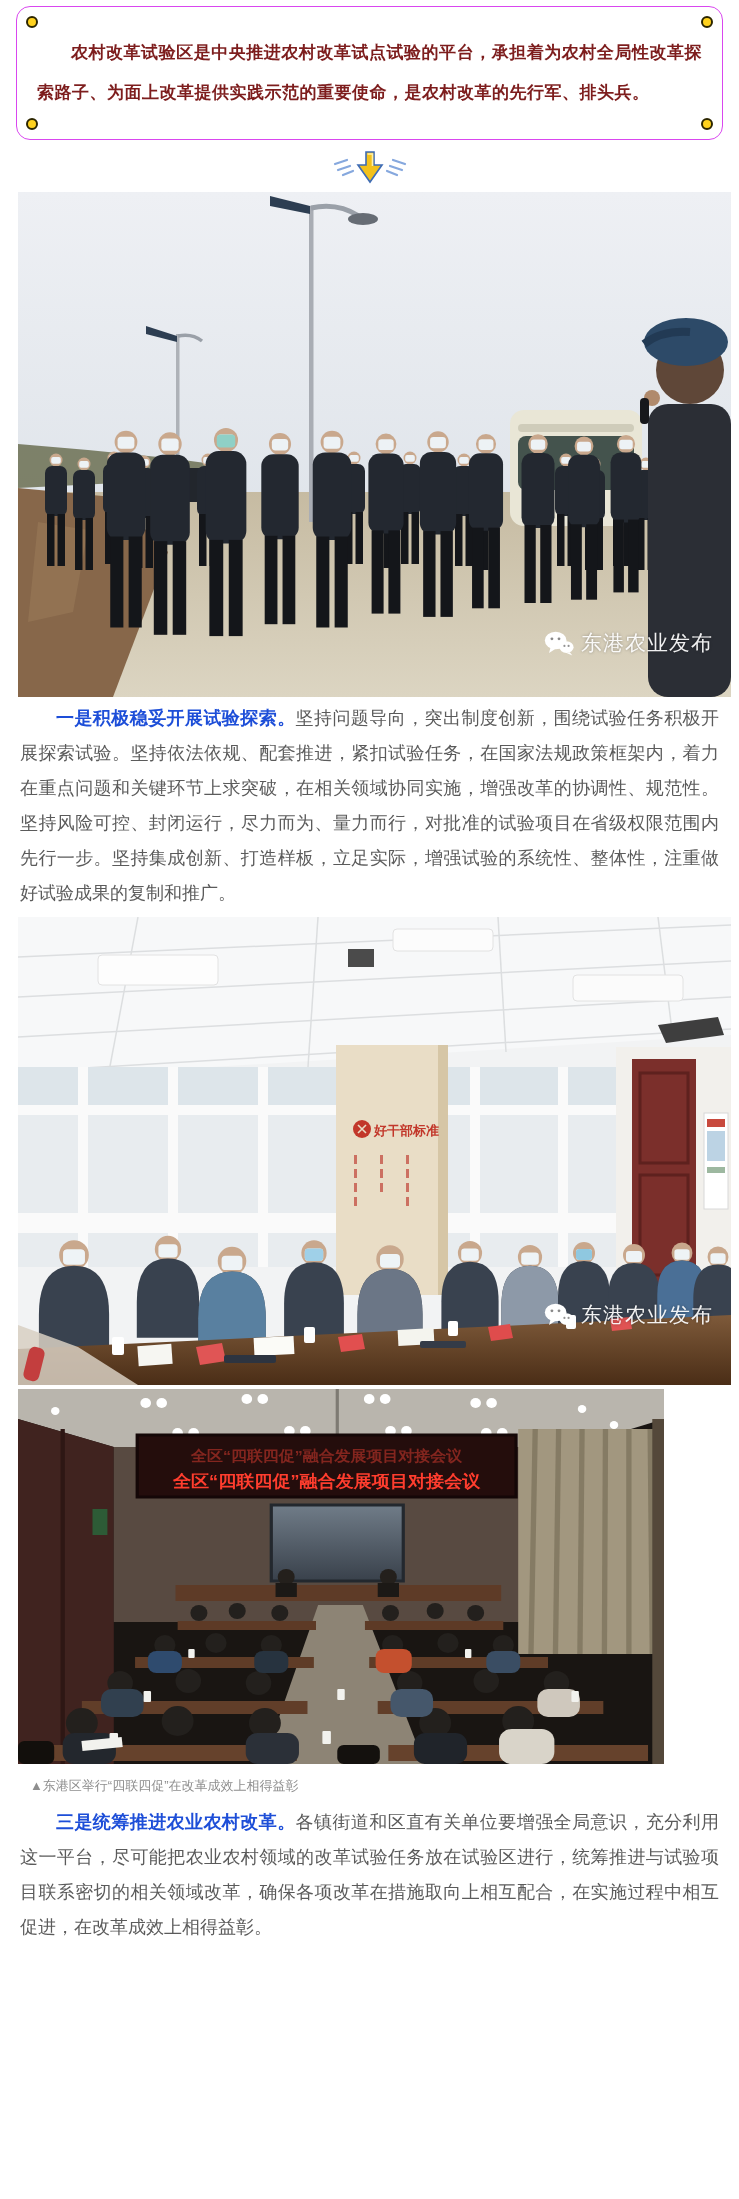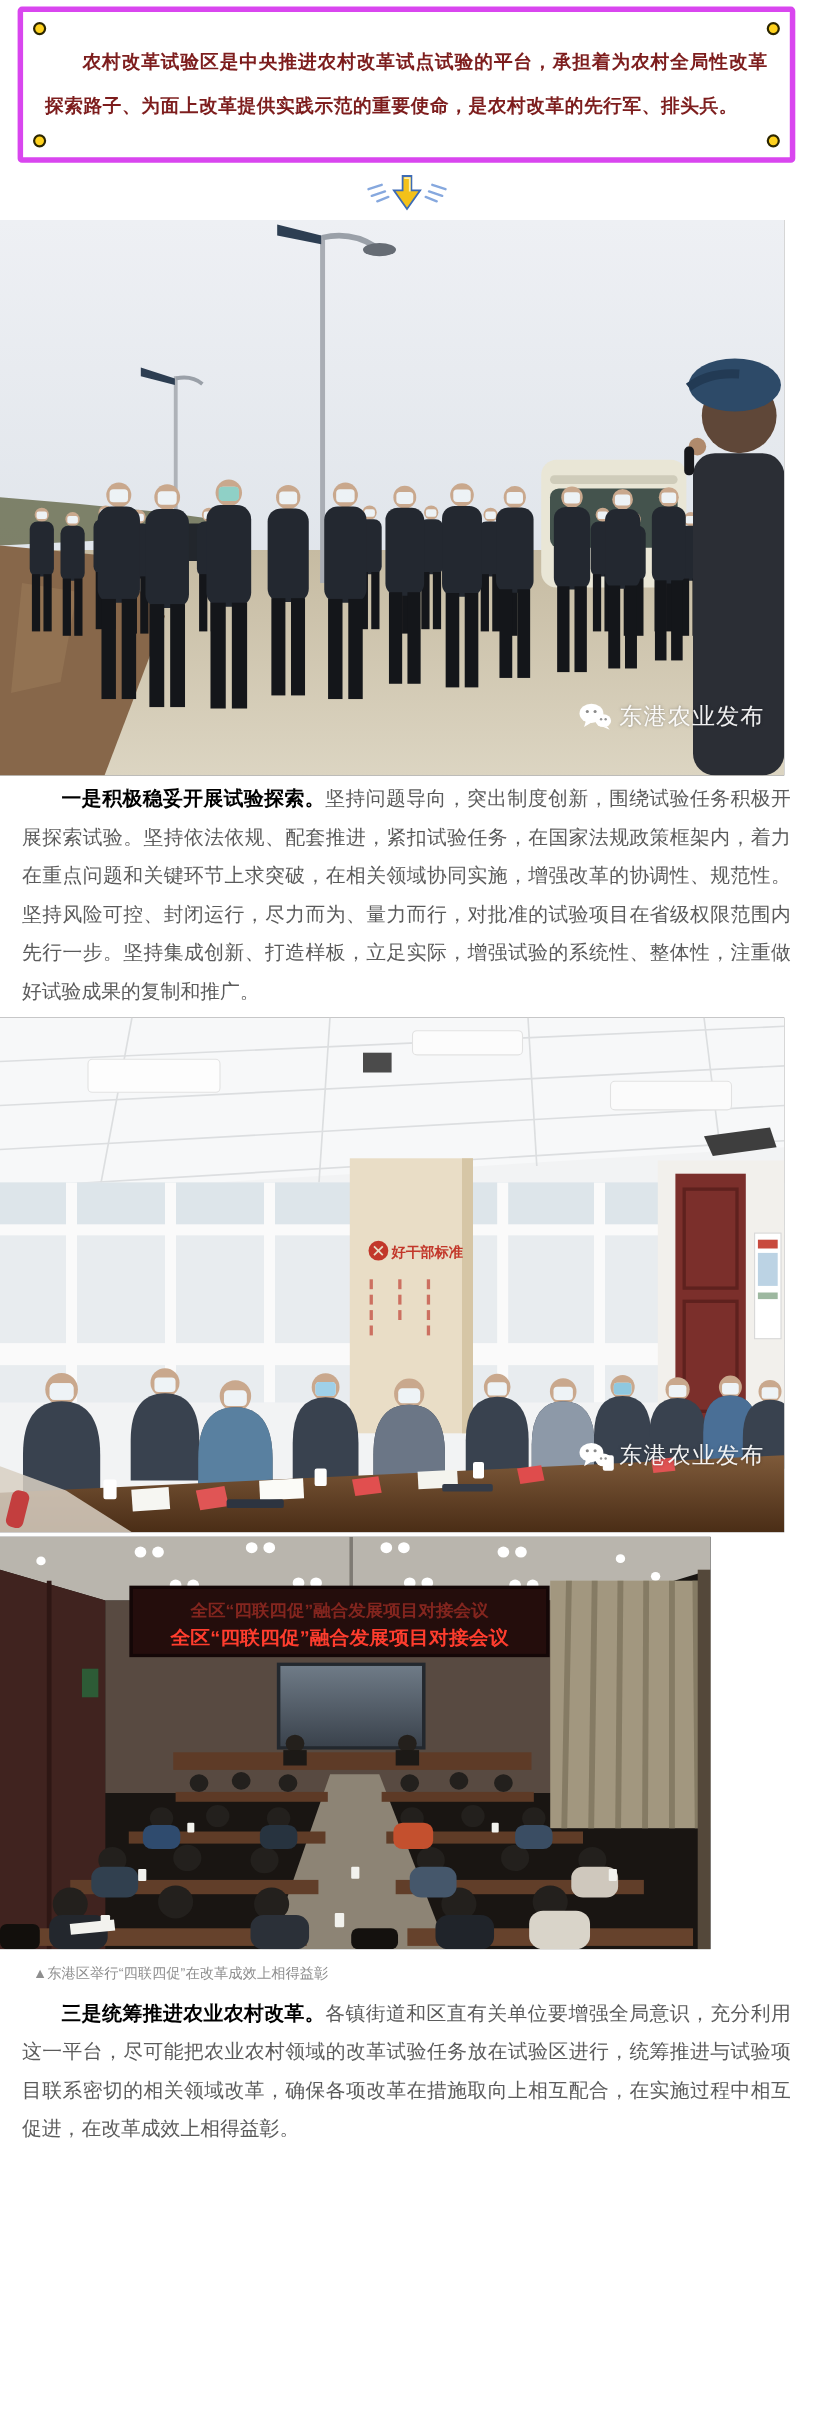--- a/index.html
+++ b/index.html
@@ -1,40 +1,40 @@
 <!DOCTYPE html>
 <html><head>
 <meta charset="utf-8">
 <style>
   html,body{margin:0;padding:0;background:#ffffff;}
   body{width:739px;height:2199px;overflow:hidden;
        font-family:"Liberation Sans","DejaVu Sans",sans-serif;}
   .page{position:relative;width:739px;padding-top:6px;box-sizing:border-box;}
 
   
-  .intro-box{position:relative;margin:0 16px;border:5px solid #d946ef;border-radius:4px;
+  .intro-box{position:relative;margin:0 16px;border:1px solid #d946ef;border-radius:14px;
              padding:26px 20px;background:#ffffff;}
   .intro-text{margin:0;color:#7d1d1d;font-weight:bold;font-size:17px;line-height:40px;
               text-align:justify;text-indent:2em;letter-spacing:.5px;}
   .screw{position:absolute;width:8px;height:8px;border-radius:50%;
          background:#ffd21e;border:2px solid #2c2600;}
   .screw.tl{left:9px;top:9px}.screw.tr{right:9px;top:9px}
   .screw.bl{left:9px;bottom:9px}.screw.br{right:9px;bottom:9px}
 
   
   .arrow-row{text-align:center;height:44px;margin:4px 0 2px;}
   .arrow-row svg{margin-top:5px;}
 
   
   .para{margin:4px 20px 6px;color:#5b5b5b;font-size:18px;line-height:35px;
         text-align:justify;text-indent:2em;}
-  .lead{color:#000000;font-weight:bold;}
+  .lead{color:#1d4ed8;font-weight:bold;}
 
   
-  figure.photo{position:relative;margin:4px 16px 0 0;padding:0;overflow:hidden;background:#737373;}
+  figure.photo{position:relative;margin:4px 16px 0 18px;padding:0;overflow:hidden;background:#3b82f6;}
   figure.photo svg.scene{display:block;width:100%;height:100%;}
   .photo1{width:713px;height:505px;}
   .photo2{width:713px;height:468px;}
   .photo3{width:646px;height:375px;}
   .caption{margin:12px 30px 10px;color:#8e8e8e;font-size:13px;line-height:19px;}
 
   
   .watermark{position:absolute;right:18px;bottom:40px;display:flex;align-items:center;gap:7px;
              color:rgba(255,255,255,.93);font-size:21px;letter-spacing:1px;
              text-shadow:0 0 3px rgba(0,0,0,.35);}

